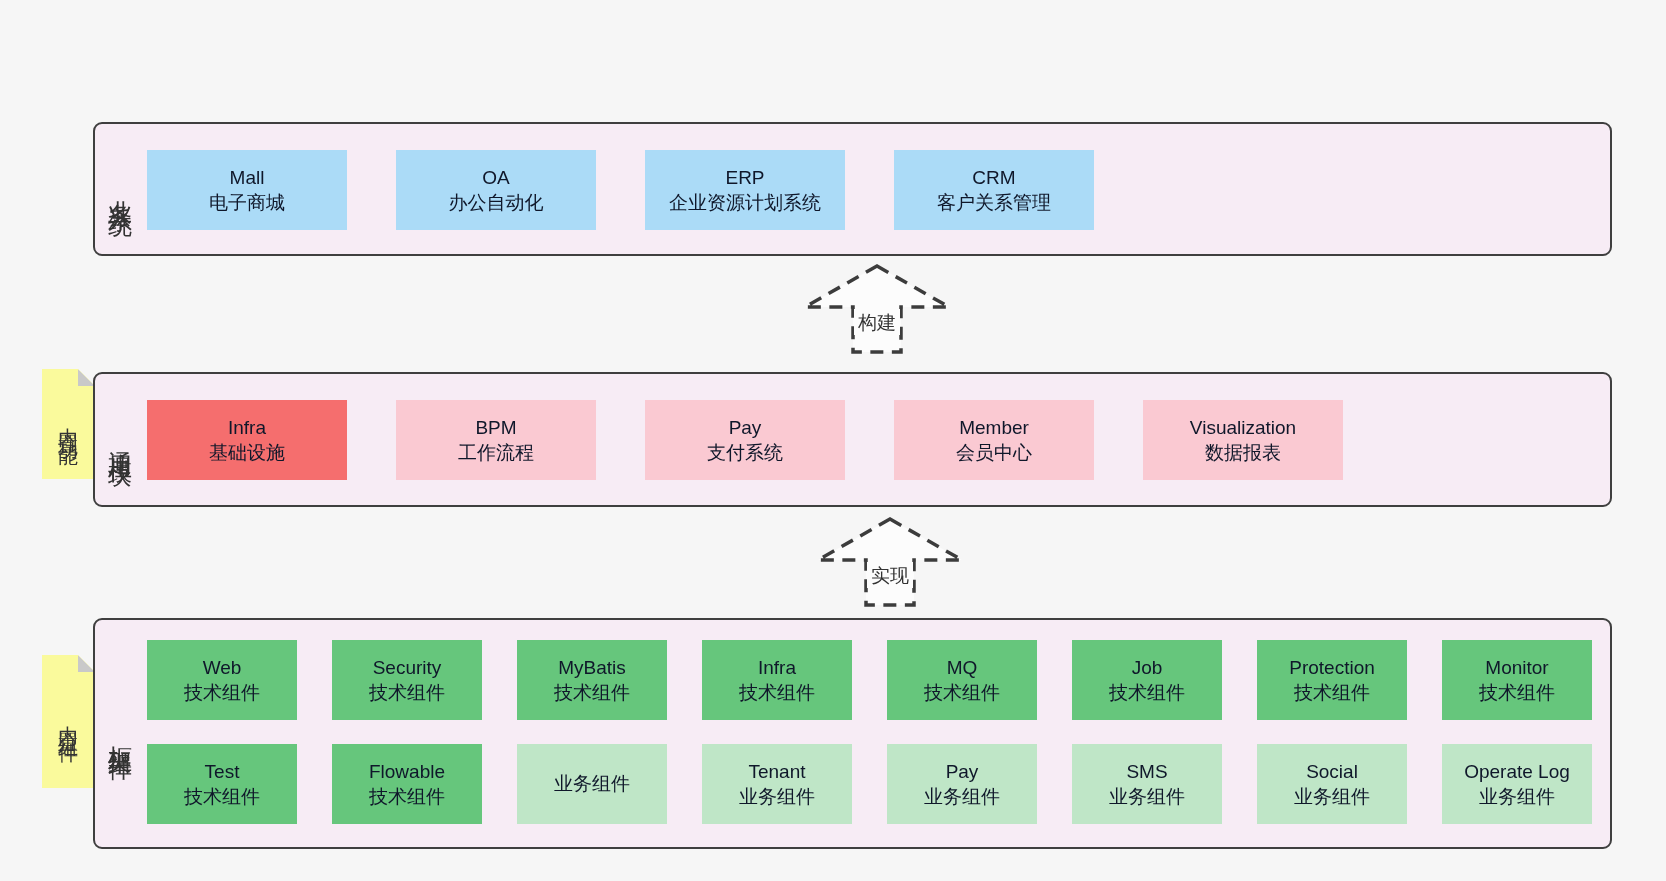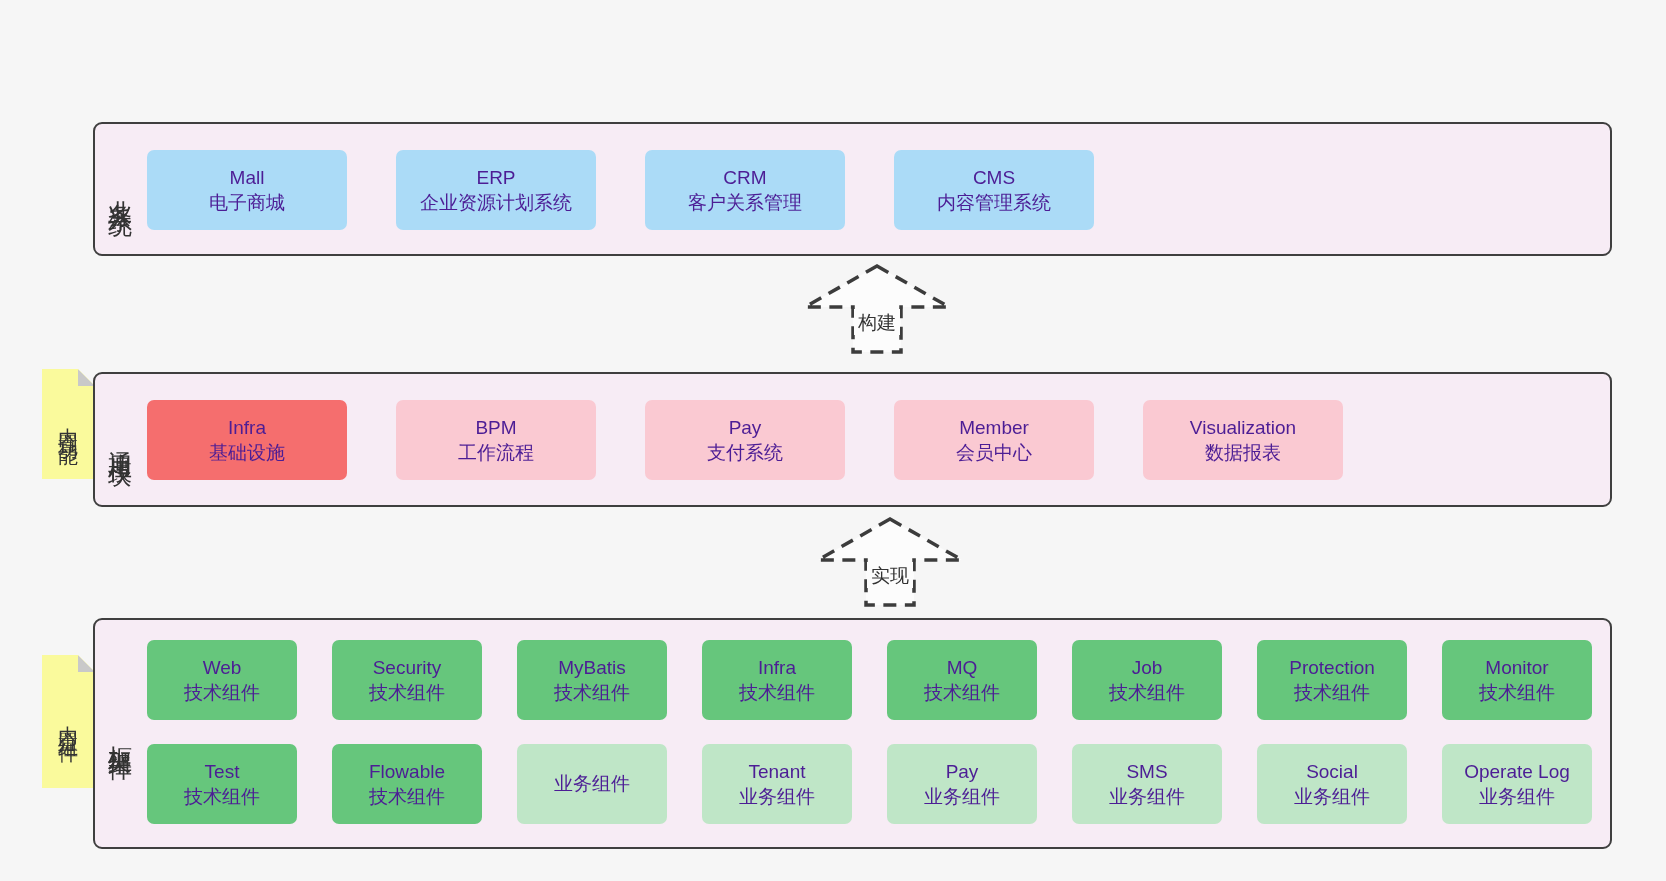--- a/index.html
+++ b/index.html
@@ -30,24 +30,24 @@
 
   .grid{
     position:absolute;left:52px;width:1445px;
     display:grid;
   }
   .grid-6{grid-template-columns:repeat(6,1fr);column-gap:49px;grid-auto-rows:80px;top:26px;}
   .grid-8{grid-template-columns:repeat(8,1fr);column-gap:35px;grid-auto-rows:80px;row-gap:24px;top:20px;}
 
   
   .box{
-    border-radius:7px;
+    border-radius:0;
     display:flex;flex-direction:column;align-items:center;justify-content:center;
     text-align:center;font-size:19px;line-height:1.32;
-    padding:0 8px;color:#4c1d95;
+    padding:0 8px;color:#0f172a;
   }
   .box span{display:block;}
   .blue{background:#abdbf7;}
   .red{background:#f56e6e;}
   .pink{background:#fac9d2;}
   .green{background:#66c67c;}
   .lightgreen{background:#bfe6c7;}
 
   
   .sticky{
@@ -97,30 +97,30 @@
   </div>
 
   <div class="band band-business">
     <div class="band-label">业务系统</div>
     <div class="grid grid-6">
       <div class="box blue">
         <span>Mall</span>
         <span>电子商城</span>
       </div>
       <div class="box blue">
+        <span>OA</span>
+        <span>办公自动化</span>
+      </div>
+      <div class="box blue">
         <span>ERP</span>
         <span>企业资源计划系统</span>
       </div>
       <div class="box blue">
         <span>CRM</span>
         <span>客户关系管理</span>
-      </div>
-      <div class="box blue">
-        <span>CMS</span>
-        <span>内容管理系统</span>
       </div>
     </div>
   </div>
 
   <svg class="arrow arrow-build" width="150" height="92" viewBox="0 0 150 92">
     <path d="M75,3 L147,44 L99,44 L99,89 L51,89 L51,44 L3,44 Z"></path>
     <rect x="52" y="46" width="46" height="26"></rect>
     <text x="75" y="66">构建</text>
   </svg>
 

